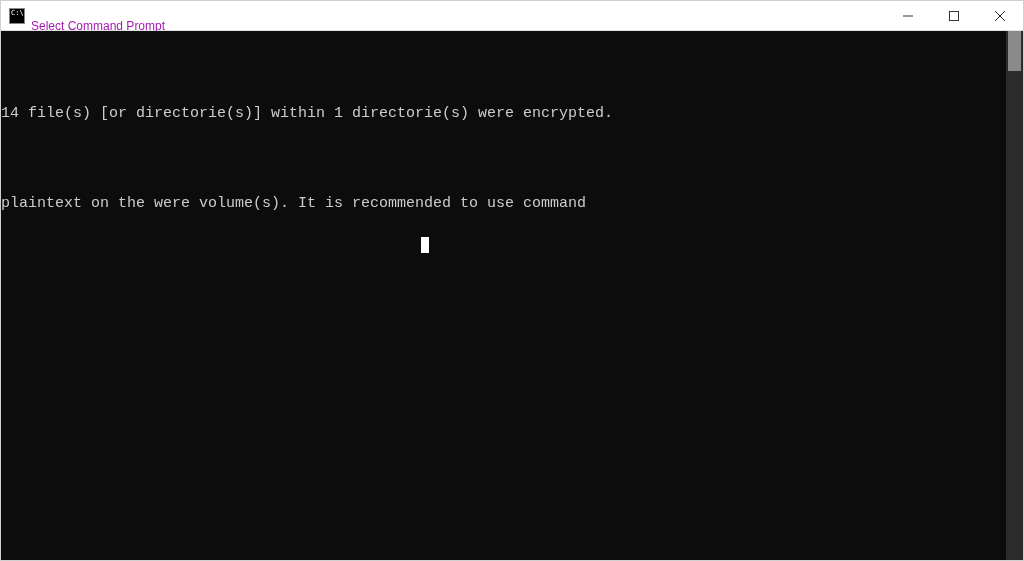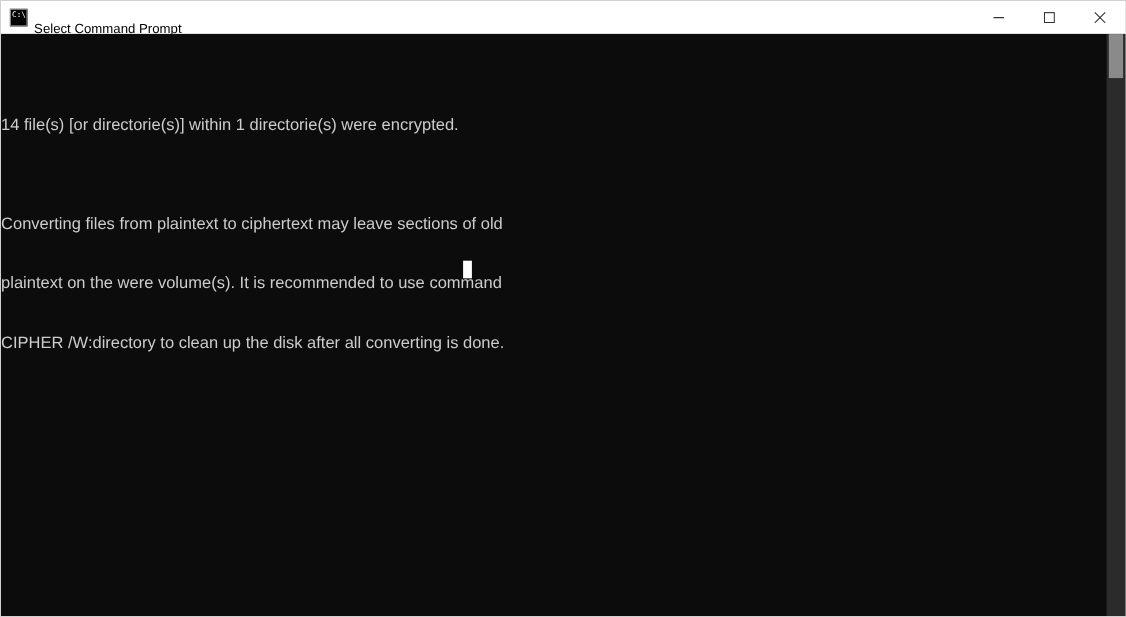--- a/index.html
+++ b/index.html
@@ -40,21 +40,21 @@
       position:absolute;
       font-size:7px;
       font-family: monospace;
       color:#fff;
       left:1px;
       top:1px;
       line-height:7px;
     }
     .titlebar-title {
       font-size: 12px;
-      color: #000000;
+      color: #a21caf;
       flex: 0 0 auto;
       margin-top: 20px;
     }
     .titlebar-spacer { flex: 1 1 auto; }
     .win-controls { display: flex; height: 100%; }
     .win-btn {
       width: 46px;
       height: 100%;
       display: flex;
       align-items: center;
@@ -65,21 +65,21 @@
     .content-wrap{
       flex:1 1 auto;
       display:flex;
       flex-direction:row;
       background:#0c0c0c;
     }
     .terminal {
       flex:1 1 auto;
       background: #0c0c0c;
       color: #cccccc;
-      font-family: Liberation Sans, sans-serif;
+      font-family: Liberation Mono, monospace;
       font-size: 15px;
       line-height: 18px;
       padding: 2px 0 0 0;
       white-space: pre;
       position: relative;
       overflow: hidden;
     }
     .terminal-line { white-space: pre; }
     .cursor {
       position: absolute;
@@ -128,23 +128,21 @@
           </svg>
       </div>
     </div>
   </div>
 
   <div class="content-wrap">
     <div class="terminal">
       <div class="terminal-line"></div>
       <div class="terminal-line">14 file(s) [or directorie(s)] within 1 directorie(s) were encrypted.</div>
       <div class="terminal-line"></div>
-      <div class="terminal-line">Converting files from plaintext to ciphertext may leave sections of old</div>
       <div class="terminal-line">plaintext on the were volume(s). It is recommended to use command</div>
-      <div class="terminal-line">CIPHER /W:directory to clean up the disk after all converting is done.</div>
       <div class="terminal-line"></div>
       <div class="cursor" style="left:420px;top:206px;"></div>
     </div>
     <div class="scrollbar">
       <div class="scroll-thumb"></div>
     </div>
   </div>
 </div>
 
 </body></html>

